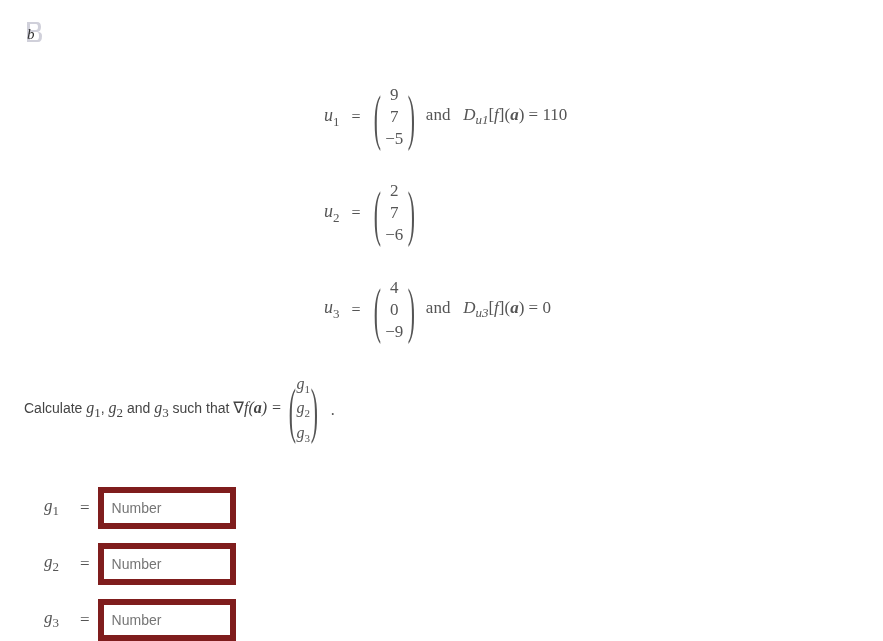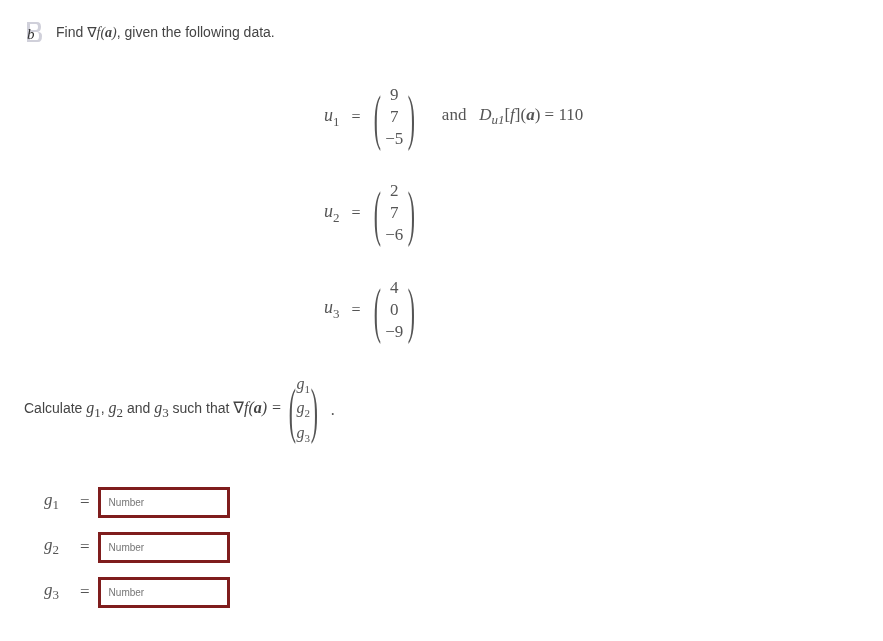--- a/index.html
+++ b/index.html
@@ -78,21 +78,21 @@
   .vec-col {
     display: flex;
     flex-direction: column;
     align-items: center;
     line-height: 1.3;
     font-size: 17px;
     margin: 0 -6px;
     min-width: 26px;
   }
   .and-text {
-    margin-left: 20px;
+    margin-left: 4px;
     font-family: 'Times New Roman', serif;
     font-size: 17px;
   }
   .and-text .it {
     font-style: italic;
   }
   .calc-row {
     display: flex;
     align-items: center;
     margin-top: 10px;
@@ -120,25 +120,25 @@
     font-size: 17px;
   }
   .input-row .lbl {
     font-style: italic;
     min-width: 28px;
   }
   .input-row .eq {
     margin: 0 8px;
   }
   input[type=text] {
-    border: 3px solid #7f1d1d;
+    border: 6px solid #7f1d1d;
     padding: 7px 8px;
     width: 110px;
     font-family: Arial, Helvetica, sans-serif;
-    font-size: 10px;
+    font-size: 14px;
     color: #888;
   }
   .dot {
     margin-left: 6px;
     color: #555;
   }
   .vec-col-g {
     display: flex;
     flex-direction: column;
     align-items: center;
@@ -155,23 +155,20 @@
 </style>
 </head>
 <body>
 
 <div class="header">
   <div class="part-icon">
     <svg viewBox="0 0 20 24">
       <path d="M3 2 L3 22 L14 22 Q18 22 18 16 Q18 12 14 12 Q17 11 17 7 Q17 2 13 2 Z M6 4 L12 4 Q14 4 14 7 Q14 10 12 10 L6 10 Z M6 12 L13 12 Q15 12 15 16 Q15 20 13 20 L6 20 Z" fill="#aab" opacity="0.55"></path>
       <text x="3" y="19" font-size="15" font-family="serif" font-style="italic" fill="#333">b</text>
     </svg>
-  </div>
-  <div class="prompt">
-    <span>Find </span><span class="nabla"><span class="nabla-sym">∇</span><i>f</i>(<b><i>a</i></b>)</span><span>, given the following data.</span>
   </div>
 </div>
 
 <div class="equations">
 
   <div class="eq-row">
     <span class="lhs"><span>u</span><span class="sub">1</span></span>
     <span class="eq-sign">=</span>
     <span class="vector">
       <span class="paren">(</span>
@@ -207,20 +204,24 @@
     <span class="eq-sign">=</span>
     <span class="vector">
       <span class="paren">(</span>
       <span class="vec-col">
         <span>4</span>
         <span>0</span>
         <span>−9</span>
       </span>
       <span class="paren">)</span>
     </span>
+    <span class="and-text">
+      <span>and</span>&nbsp;&nbsp;
+      <span class="it">D</span><span class="it sub">u<span>3</span></span><span>[<i>f</i>](<b><i>a</i></b>) = </span><span>0</span>
+    </span>
   </div>
 
 </div>
 
 <div class="calc-row">
   <span class="calc-text">
     <span>Calculate </span><span class="gvar"><span>g</span><span class="sub">1</span></span><span>, </span><span class="gvar"><span>g</span><span class="sub">2</span></span><span> and </span><span class="gvar"><span>g</span><span class="sub">3</span></span><span> such that </span><span class="gvar"><span class="nabla-sym" style="font-style:normal">∇</span><i>f</i>(<b><i>a</i></b>) = </span>
   </span>
   <span class="vector">
     <span class="paren">(</span>

